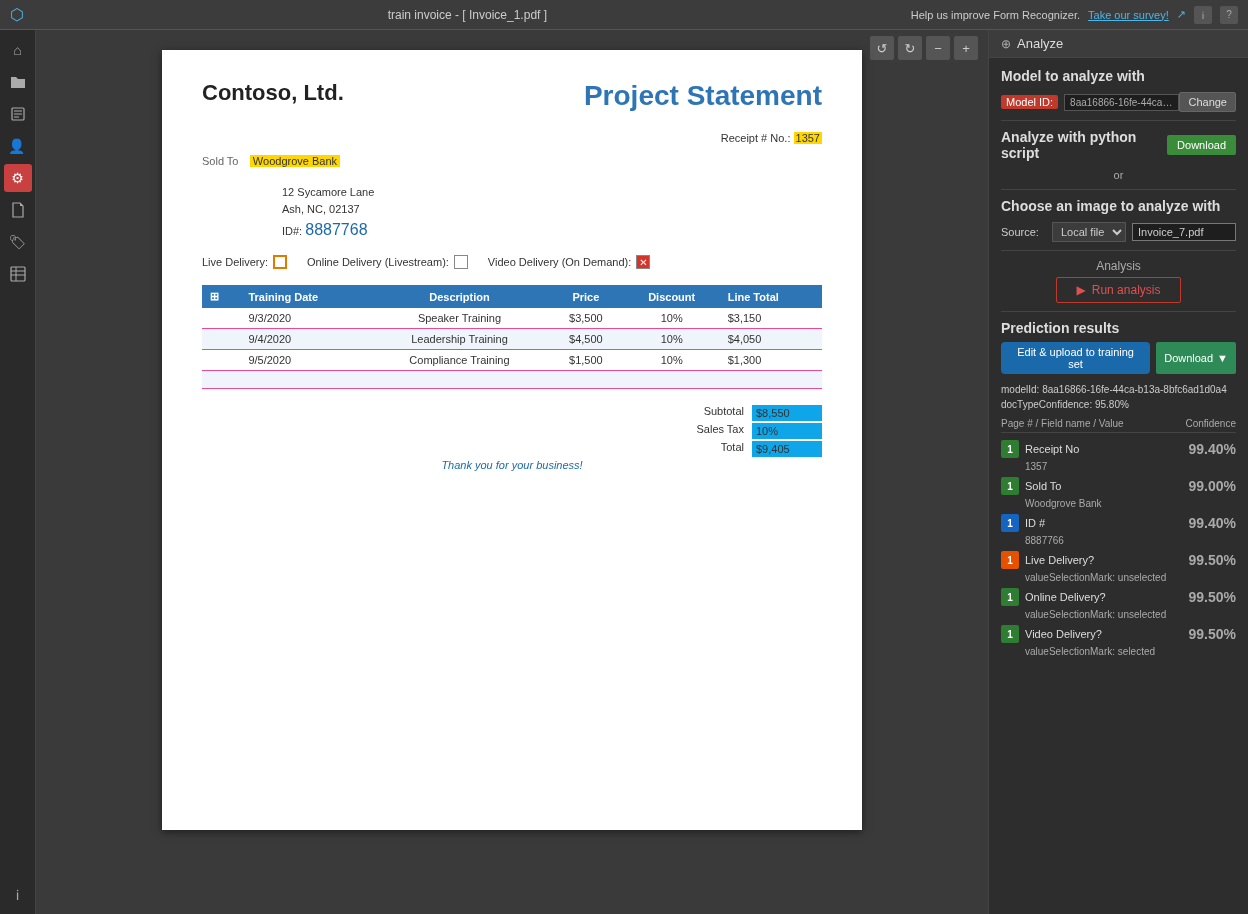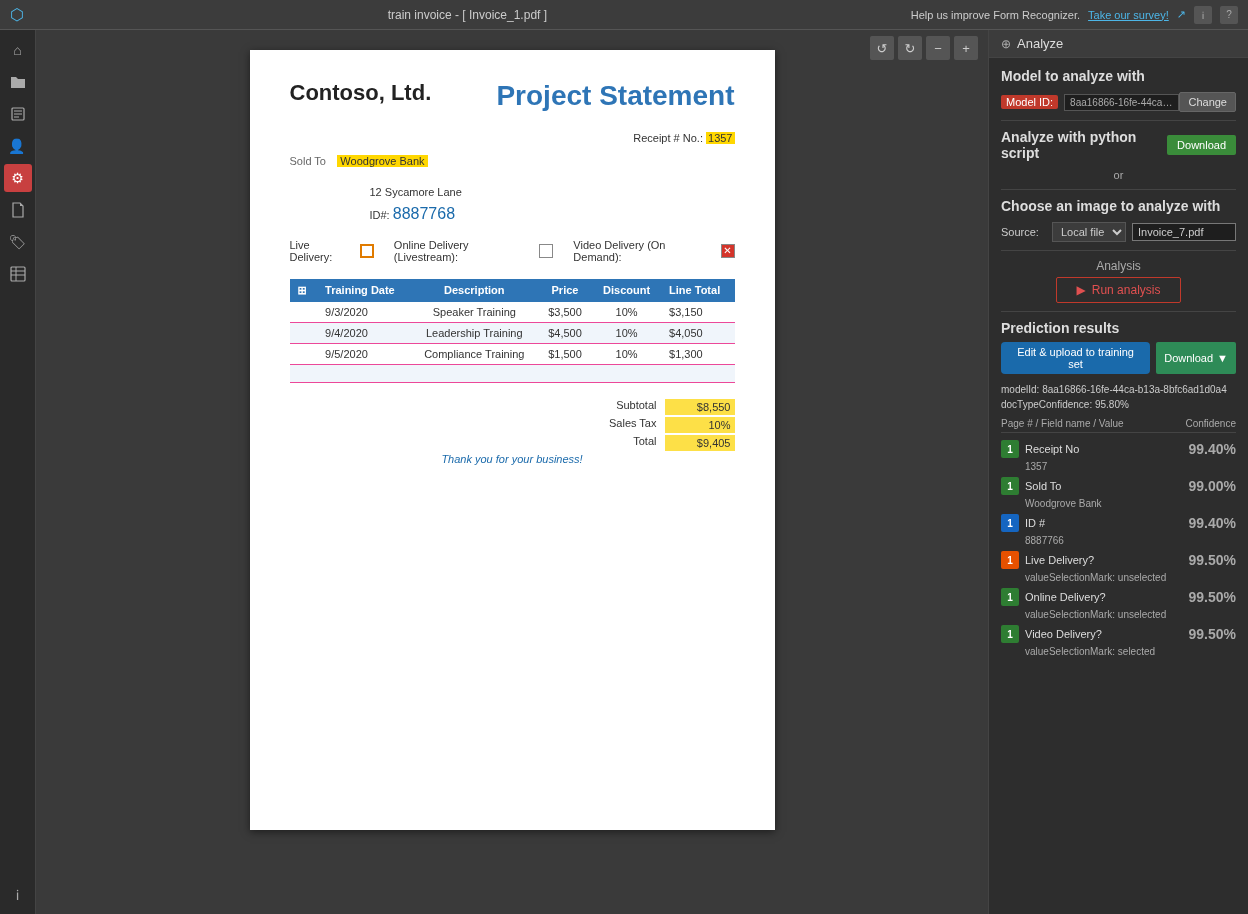--- a/index.html
+++ b/index.html
@@ -21,21 +21,21 @@
     .sidebar-icon.active { background: #c84040; color: #fff; }
     .sidebar-icon svg { width: 16px; height: 16px; }
 
     
     .content-area { flex: 1; display: flex; overflow: hidden; }
 
     
     .pdf-viewer { flex: 1; background: #3a3a3a; display: flex; align-items: flex-start; justify-content: center; padding: 20px; overflow: auto; position: relative; }
     .pdf-toolbar { position: absolute; top: 6px; right: 10px; display: flex; gap: 4px; }
     .pdf-toolbar-btn { background: #555; border: none; color: #ccc; width: 24px; height: 24px; border-radius: 2px; cursor: pointer; font-size: 13px; display: flex; align-items: center; justify-content: center; }
-    .pdf-page { background: #fff; width: 525px; min-height: 780px; box-shadow: 0 2px 8px rgba(0,0,0,0.5); padding: 30px 40px; position: relative; }
+    .pdf-page { background: #fff; width: 700px; min-height: 780px; box-shadow: 0 2px 8px rgba(0,0,0,0.5); padding: 30px 40px; position: relative; }
 
     
     .inv-header { display: flex; justify-content: space-between; align-items: flex-start; margin-bottom: 20px; }
     .inv-company { font-size: 22px; font-weight: bold; color: #222; }
     .inv-title { font-size: 28px; font-weight: bold; color: #2e75b6; }
     .inv-meta { text-align: right; font-size: 11px; color: #333; margin-bottom: 10px; }
     .inv-meta div { margin-bottom: 2px; }
     .sold-to-section { margin-bottom: 16px; }
     .sold-to-label { color: #666; font-size: 11px; margin-right: 8px; }
     .sold-to-value { background: #ffd700; color: #333; font-size: 11px; padding: 0 3px; }
@@ -55,21 +55,21 @@
     .inv-table th { background: #2e75b6; color: #fff; padding: 5px 8px; text-align: left; font-weight: 600; }
     .inv-table th:nth-child(3), .inv-table th:nth-child(4), .inv-table th:nth-child(5) { text-align: center; }
     .inv-table td { padding: 4px 8px; color: #333; border-bottom: 1px solid #ec4899; }
     .inv-table td:nth-child(3), .inv-table td:nth-child(4), .inv-table td:nth-child(5) { text-align: center; }
     .inv-table tr:nth-child(even) { background: #f0f5fb; }
 
     
     .inv-totals { width: 100%; margin-top: 10px; }
     .totals-row { display: flex; justify-content: flex-end; gap: 8px; font-size: 11px; color: #333; margin-bottom: 2px; }
     .totals-label { width: 70px; text-align: right; }
-    .totals-value { width: 70px; text-align: right; background: #fde047; padding: 2px 4px; }
+    .totals-value { width: 70px; text-align: left; background: #0ea5e9; padding: 2px 4px; }
 
     
     .inv-footer { text-align: center; font-size: 11px; color: #1a6aab; font-style: italic; }
 
     
     .right-panel { width: 260px; background: #2d2d2d; border-left: 1px solid #444; display: flex; flex-direction: column; overflow: hidden; }
     .panel-header { background: #3c3c3c; padding: 6px 12px; font-size: 13px; color: #ddd; border-bottom: 1px solid #444; display: flex; align-items: center; gap: 6px; }
     .panel-header-icon { color: #aaa; font-size: 12px; }
     .panel-content { flex: 1; overflow-y: auto; padding: 10px 12px; }
     .panel-section-title { font-size: 14px; color: #ddd; font-weight: 600; margin-bottom: 8px; }
@@ -183,20 +183,21 @@
             <span>Receipt # No.: </span><span style="background:#ffd700;color:#333;padding:0 2px;">1357</span>
           </div>
         </div>
 
         <div class="sold-to-section">
           <span class="sold-to-label">Sold To</span>
           <span class="sold-to-value">Woodgrove Bank</span>
         </div>
         <div class="address">
           <div>12 Sycamore Lane</div>
+          <div>Ash, NC, 02137</div>
         </div>
         <div class="id-line">
           <span>ID#:</span>
           <span class="id-value">8887768</span>
         </div>
 
         <div class="delivery-options">
           <div class="delivery-item">
             <span>Live Delivery:</span>
             <div class="checkbox-orange"></div>

